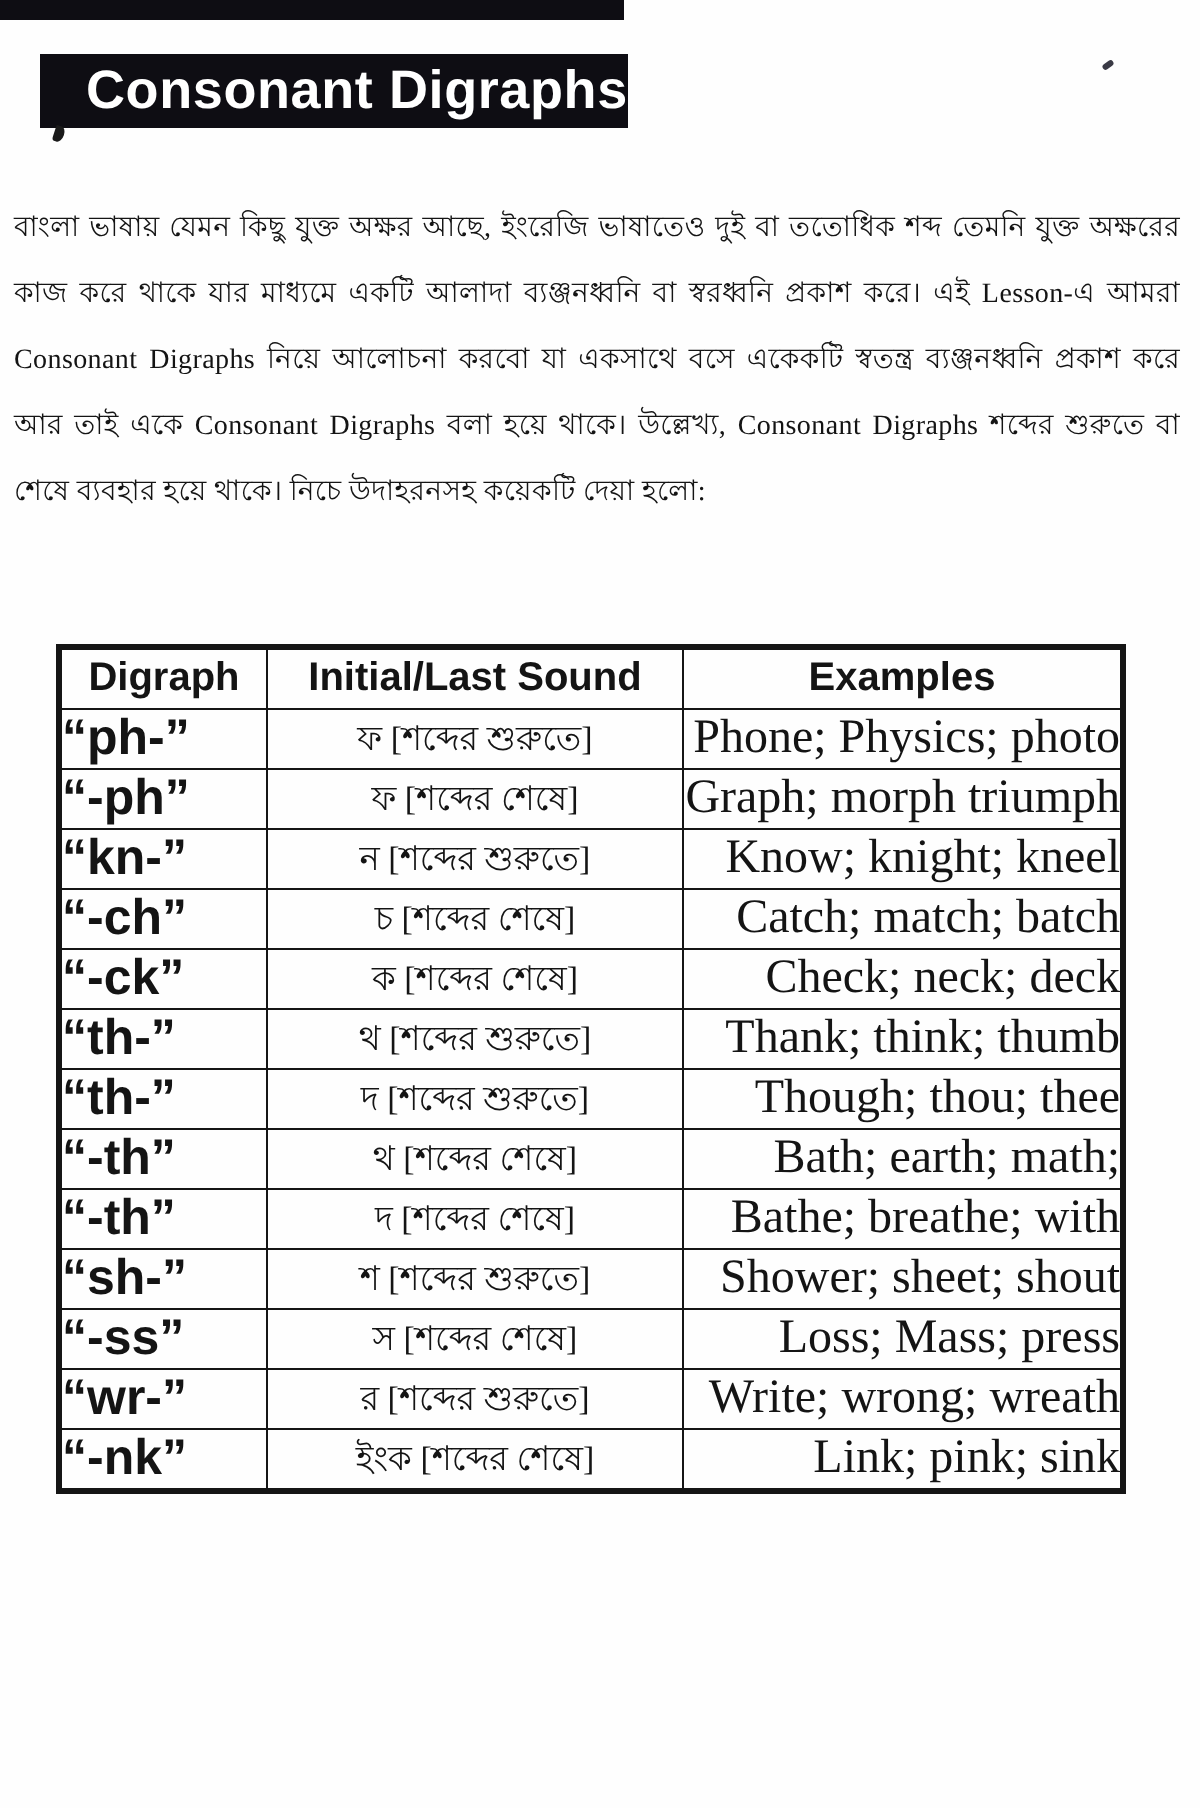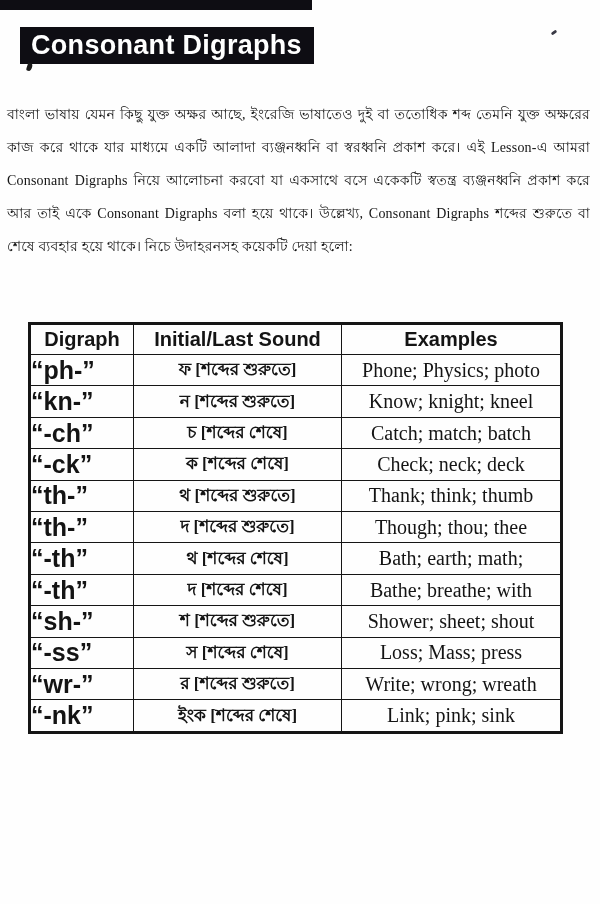--- a/index.html
+++ b/index.html
@@ -18,21 +18,21 @@
     background:#0e0d13;
   }
   .title-box{
     position:absolute;left:20px;top:27px;
     width:294px;height:37px;
     background:#0e0d13;
     display:flex;align-items:center;
     padding-left:7px;box-sizing:border-box;
   }
   .title-box h1{
-    margin:4px;
+    margin:16px;
     font-family:"Liberation Sans","DejaVu Sans",sans-serif;
     font-weight:bold;
     font-size:27px;
     letter-spacing:.3px;
     color:#ffffff;
     white-space:nowrap;
   }
   .artifact-comma{
     position:absolute;left:27px;top:63px;
     width:5px;height:8px;
@@ -82,25 +82,24 @@
   td.cell-digraph{
     font-family:"Liberation Sans","DejaVu Sans",sans-serif;
     font-weight:bold;
     font-size:25px;
     text-align:left;
     padding-left:10px;
   }
   td.cell-sound{
     font-size:17px;
     text-align:center;
-    font-weight:bold;
   }
   td.cell-examples{
-    font-size:20px;
-    text-align:center;
+    font-size:24px;
+    text-align:right;
     padding-left:8px;
   }
 </style>
 </head>
 <body>
 
 <div class="page">
 
   <div class="top-scan-bar"></div>
 
@@ -127,20 +126,25 @@
       </tr>
     </thead>
     <tbody>
 
         <tr>
           <td class="cell-digraph">“ph-”</td>
           <td class="cell-sound">ফ [শব্দের শুরুতে]</td>
           <td class="cell-examples">Phone; Physics; photo</td>
         </tr>
 
+        <tr>
+          <td class="cell-digraph">“-ph”</td>
+          <td class="cell-sound">ফ [শব্দের শেষে]</td>
+          <td class="cell-examples">Graph; morph triumph</td>
+        </tr>
 
         <tr>
           <td class="cell-digraph">“kn-”</td>
           <td class="cell-sound">ন [শব্দের শুরুতে]</td>
           <td class="cell-examples">Know; knight; kneel</td>
         </tr>
 
 
         <tr>
           <td class="cell-digraph">“-ch”</td>

